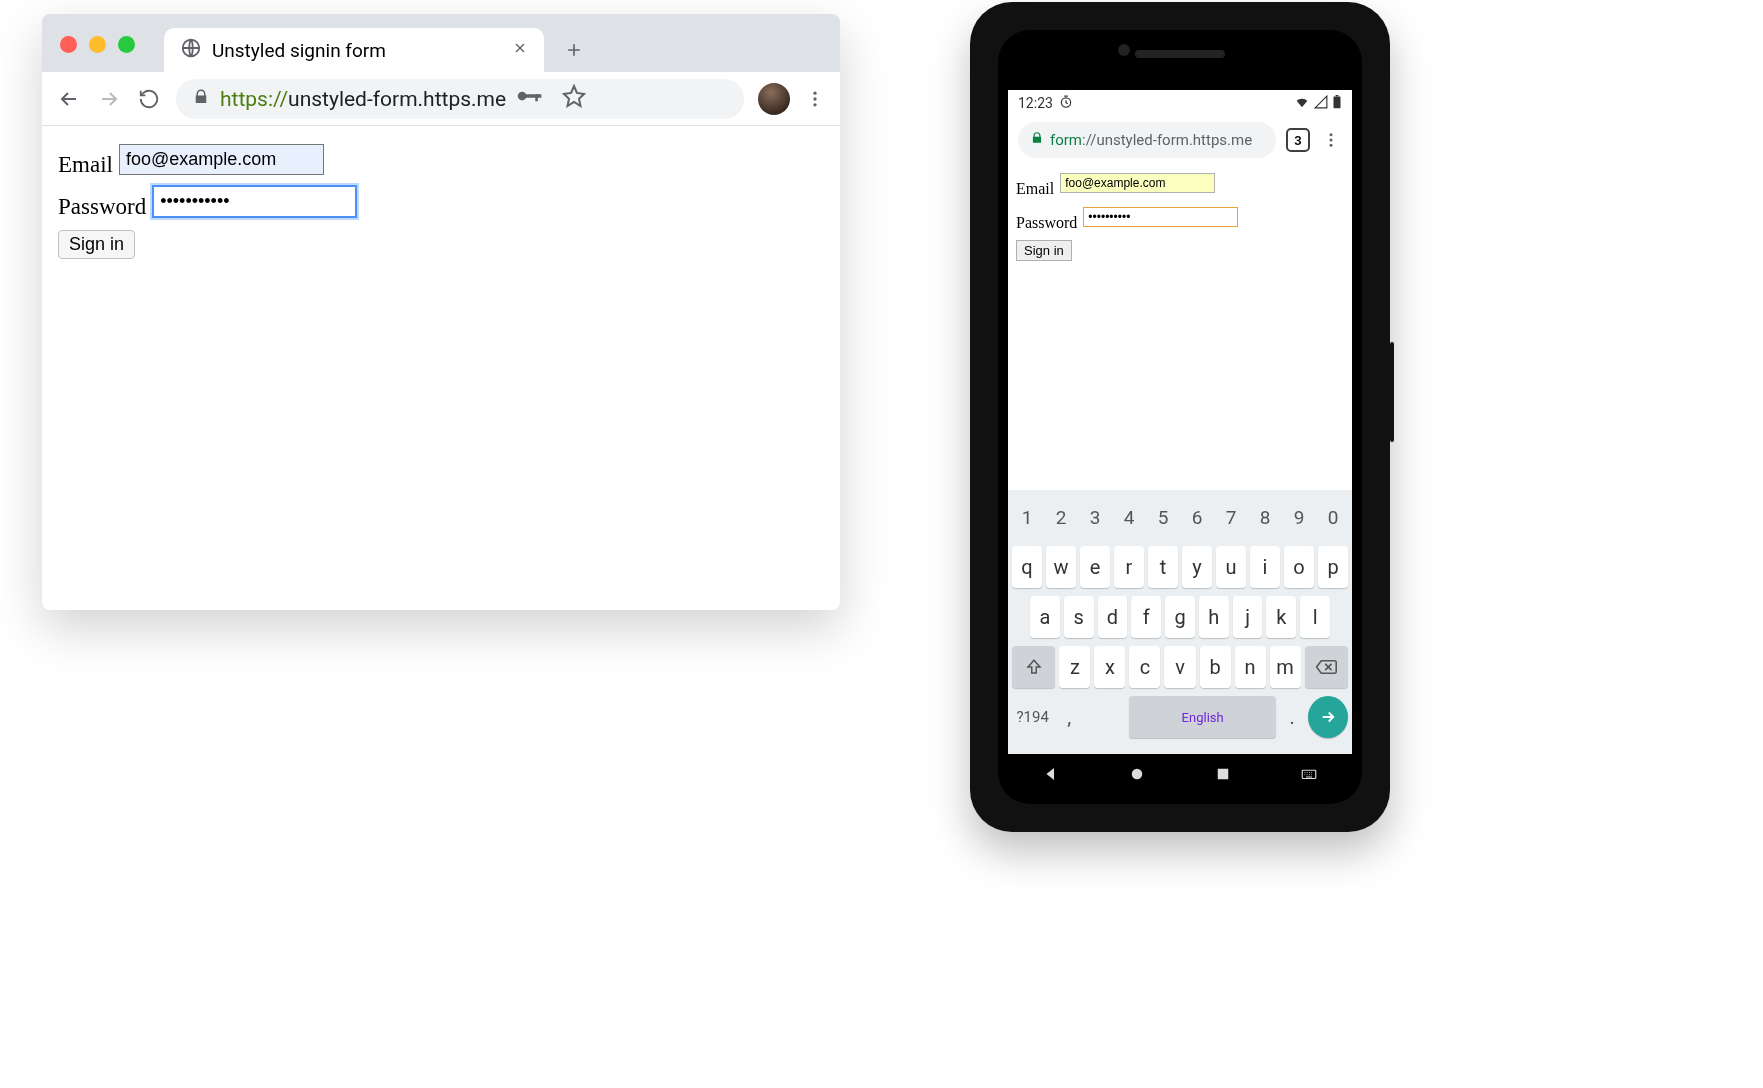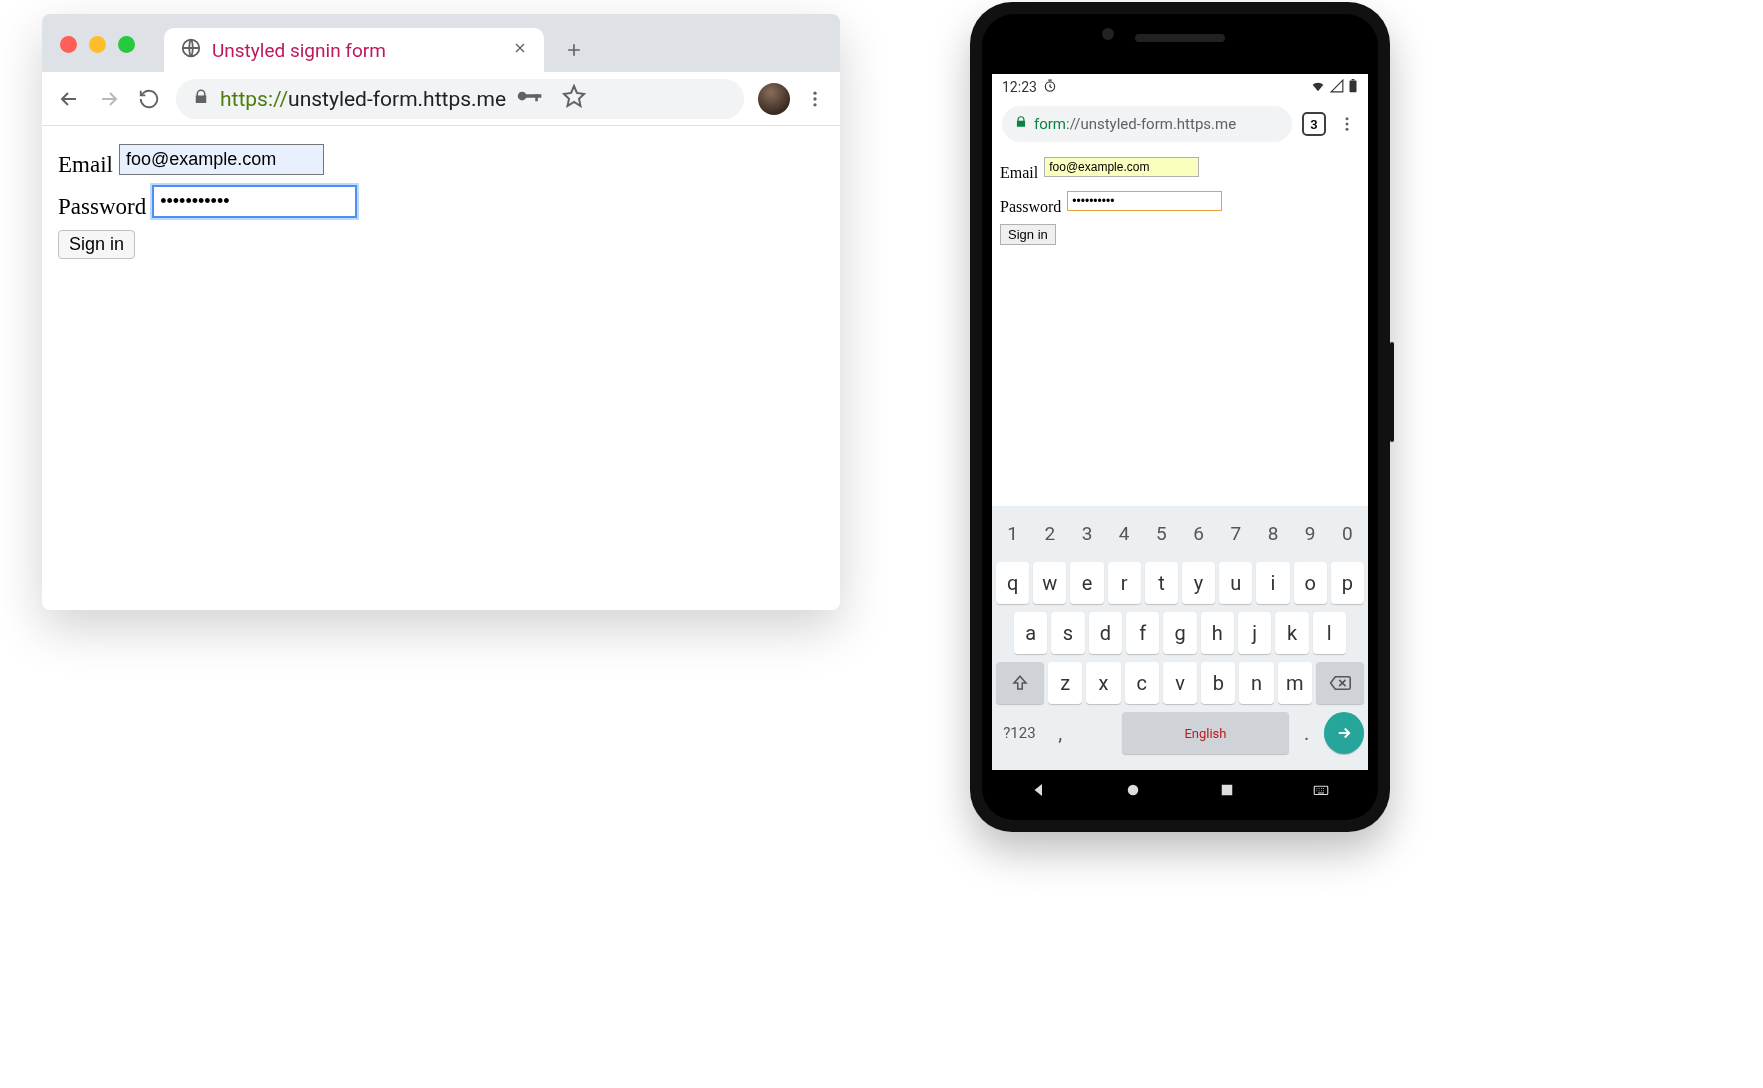--- a/index.html
+++ b/index.html
@@ -55,21 +55,21 @@
       border-top-right-radius: 10px;
       display: flex;
       align-items: center;
       padding: 0 16px;
       gap: 10px;
       width: 380px;
       position: relative;
     }
     .tab-title {
       font-size: 19px;
-      color: #be185d;
+      color: #000000;
       flex: 1;
       white-space: nowrap;
       overflow: hidden;
     }
     .globe-icon {
       width: 22px; height: 22px;
       color: #5f6368;
     }
     .close-icon {
       width: 16px; height: 16px;
@@ -174,21 +174,21 @@
     
     .phone {
       position: absolute;
       left: 970px;
       top: 2px;
       width: 420px;
       height: 830px;
       background: #111;
       border-radius: 42px;
       box-shadow: 0 20px 40px rgba(0,0,0,0.25);
-      padding: 12px;
+      padding: 28px;
     }
     .phone-inner {
       width: 100%;
       height: 100%;
       background: #000;
       border-radius: 32px;
       position: relative;
       overflow: hidden;
     }
     .phone-speaker {
@@ -316,21 +316,21 @@
       flex: 1;
       display: flex;
       align-items: center;
       justify-content: center;
       font-size: 20px;
       color: #333;
       box-shadow: 0 1px 1px rgba(0,0,0,0.2);
     }
     .kb-key.num { font-size: 19px; background: transparent; box-shadow: none; color: #555; }
     .kb-key.special { background: #cfd3d7; flex: 1.4; }
-    .kb-key.space { flex: 5; background: #cfd3d7; font-size: 13px; color: #b91c1c; margin-left: 44px; }
+    .kb-key.space { flex: 5; background: #cfd3d7; font-size: 13px; color: #6d28d9; margin-left: 44px; }
     .kb-key.enter { background: #26a69a; color: #fff; border-radius: 50%; width: 40px; flex: none; }
     .kb-key.small { flex: 1.4; background: transparent; box-shadow: none; font-size: 15px; color: #555; }
     .kb-key.punct { flex: 0.8; background: transparent; box-shadow: none; color: #555; }
     .kb-row.row2 { padding: 0 18px; }
 
     .android-nav {
       position: absolute;
       bottom: 10px;
       left: 10px;
       right: 10px;
@@ -562,21 +562,21 @@
           <div class="kb-key">n</div>
           <div class="kb-key">m</div>
           <div class="kb-key special">
             <svg width="22" height="18" viewBox="0 0 28 20" fill="none" stroke="#555" stroke-width="2">
                 <path d="M8 2h17a2 2 0 0 1 2 2v12a2 2 0 0 1-2 2H8l-6-8 6-8z"></path>
                 <path d="M13 6l8 8M21 6l-8 8"></path>
               </svg>
           </div>
         </div>
         <div class="kb-row">
-          <div class="kb-key small">?123</div>
+          <div class="kb-key small">?194</div>
           <div class="kb-key punct">,</div>
           <div class="kb-key space">English</div>
           <div class="kb-key punct">.</div>
           <div class="kb-key enter">
             <svg width="18" height="18" viewBox="0 0 24 24" fill="none" stroke="#fff" stroke-width="2.5">
                 <path d="M5 12h14M13 6l6 6-6 6"></path>
               </svg>
           </div>
         </div>
       </div>

